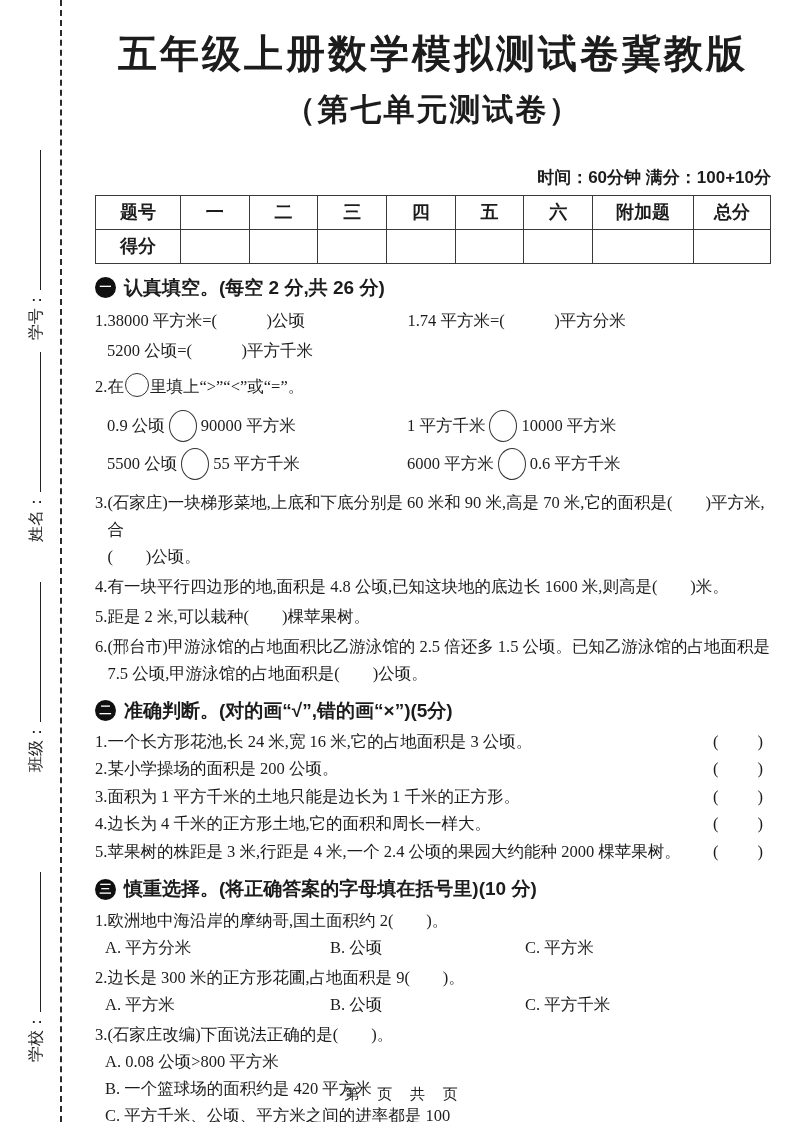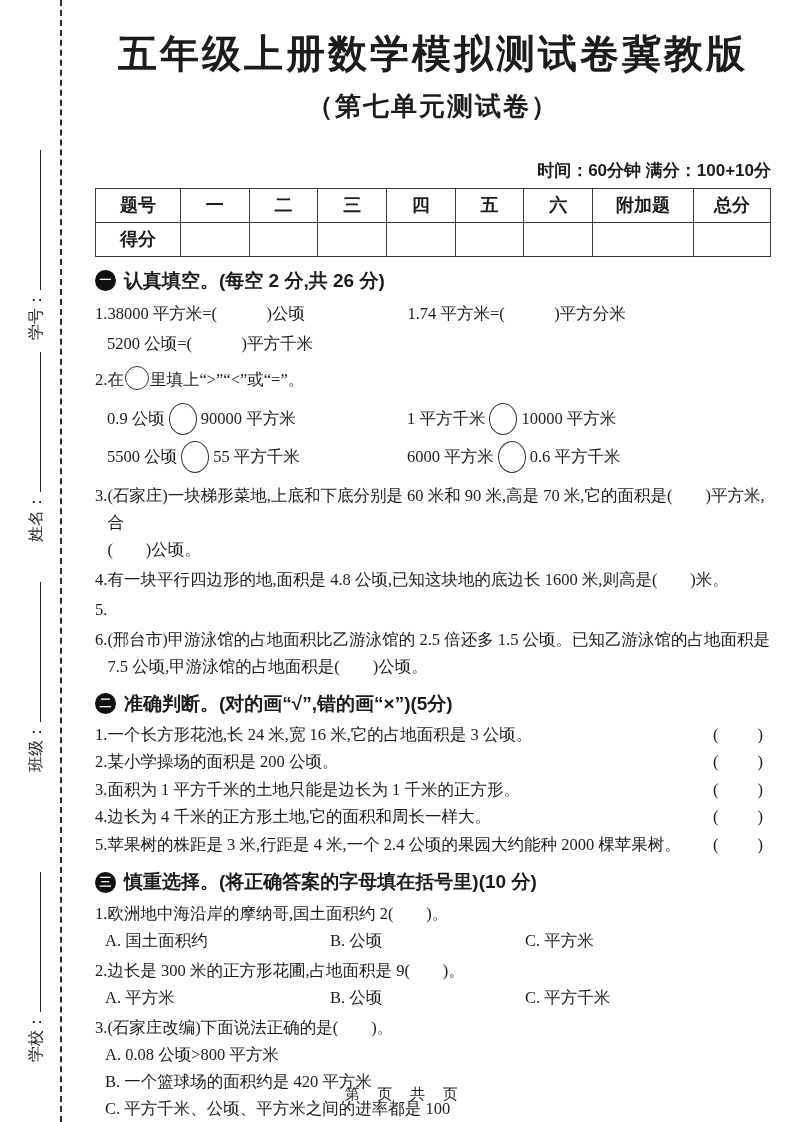--- a/index.html
+++ b/index.html
@@ -11,21 +11,21 @@
     border-left:2.5px dashed #2b2b2b;}
   
   .margin-block{position:absolute;transform-origin:0 0;transform:rotate(-90deg);
     white-space:nowrap;font-size:16px;color:#222;}
   .blank-line{display:inline-block;width:140px;height:2px;border-bottom:1.6px solid #222;
     vertical-align:baseline;margin-left:2px;}
   .content{position:absolute;left:95px;top:0;width:676px;}
   .title{margin-top:32px;text-align:center;font-family:"Liberation Sans",sans-serif;
     font-weight:bold;font-size:39px;letter-spacing:3px;line-height:1.15;}
   .subtitle{margin-top:12px;text-align:center;font-family:"Liberation Sans",sans-serif;
-    font-weight:bold;font-size:26px;letter-spacing:2px;}
+    font-weight:bold;font-size:31px;letter-spacing:2px;}
   .meta{margin-top:35px;text-align:right;font-family:"Liberation Sans",sans-serif;
     font-weight:600;font-size:17px;}
   table.score{width:100%;border-collapse:collapse;margin-top:6px;table-layout:fixed;border-radius:22px;}
   table.score td{border:1.7px solid #3a3a3a;height:33px;text-align:center;
     font-size:18px;font-weight:bold;padding:0;}
   table.score td.c0{width:84px;}
   table.score td.c7{width:100px;}
   table.score td.c8{width:76px;}
   .sec{margin-top:11px;display:flex;align-items:center;gap:8px;
     font-family:"Liberation Sans",sans-serif;font-weight:bold;font-size:19px;}
@@ -165,20 +165,21 @@
   </div>
 
   <div class="q">
     <span class="qnum">4.</span>
     <div class="qtext">有一块平行四边形的地,面积是 4.8 公顷,已知这块地的底边长 1600 米,则高是(　　)米。</div>
   </div>
 
   <div class="q">
     <span class="qnum">5.</span>
     <div class="qtext">
+      <div>距是 2 米,可以栽种(　　)棵苹果树。</div>
     </div>
   </div>
 
   <div class="q">
     <span class="qnum">6.</span>
     <div class="qtext">
       <div>(邢台市)甲游泳馆的占地面积比乙游泳馆的 2.5 倍还多 1.5 公顷。已知乙游泳馆的占地面积是</div>
       <div>7.5 公顷,甲游泳馆的占地面积是(　　)公顷。</div>
     </div>
   </div>
@@ -227,21 +228,21 @@
   <div class="sec">
     <span class="badge">三</span>
     <span>慎重选择。(将正确答案的字母填在括号里)(10 分)</span>
   </div>
 
   <div class="q" style="margin-top:5px;">
     <span class="qnum">1.</span>
     <div class="qtext">欧洲地中海沿岸的摩纳哥,国土面积约 2(　　)。</div>
   </div>
   <div class="optrow">
-    <span>A. 国土面积约</span>
+    <span>A. 平方分米</span>
     <span class="opt-b">B. 公顷</span>
     <span class="opt-c">C. 平方米</span>
   </div>
 
   <div class="q">
     <span class="qnum">2.</span>
     <div class="qtext">边长是 300 米的正方形花圃,占地面积是 9(　　)。</div>
   </div>
   <div class="optrow">
     <span>A. 平方米</span>

